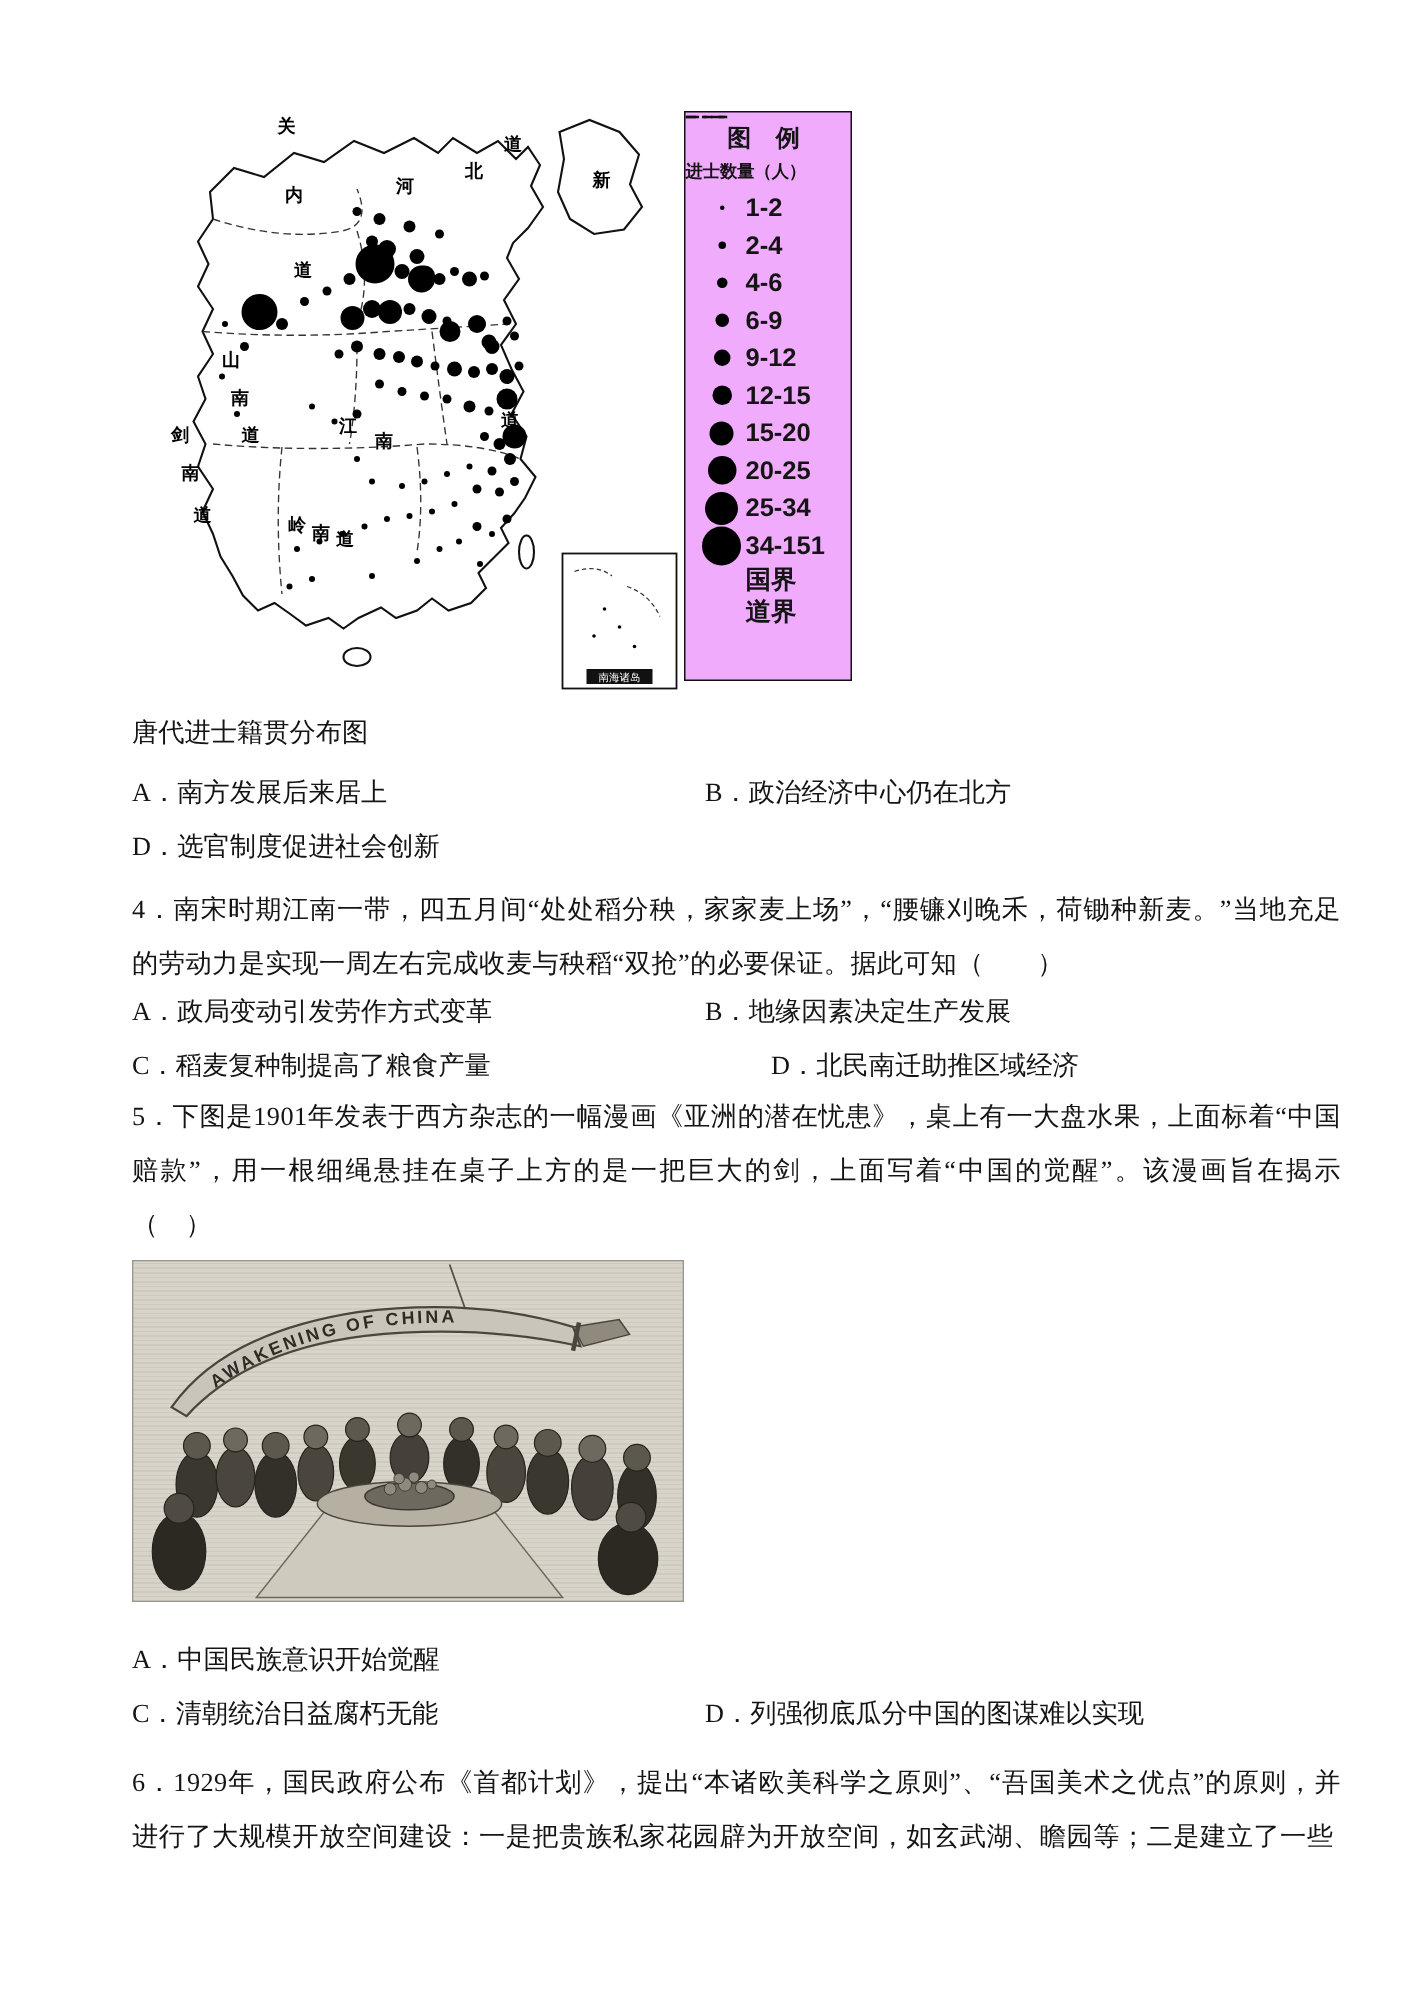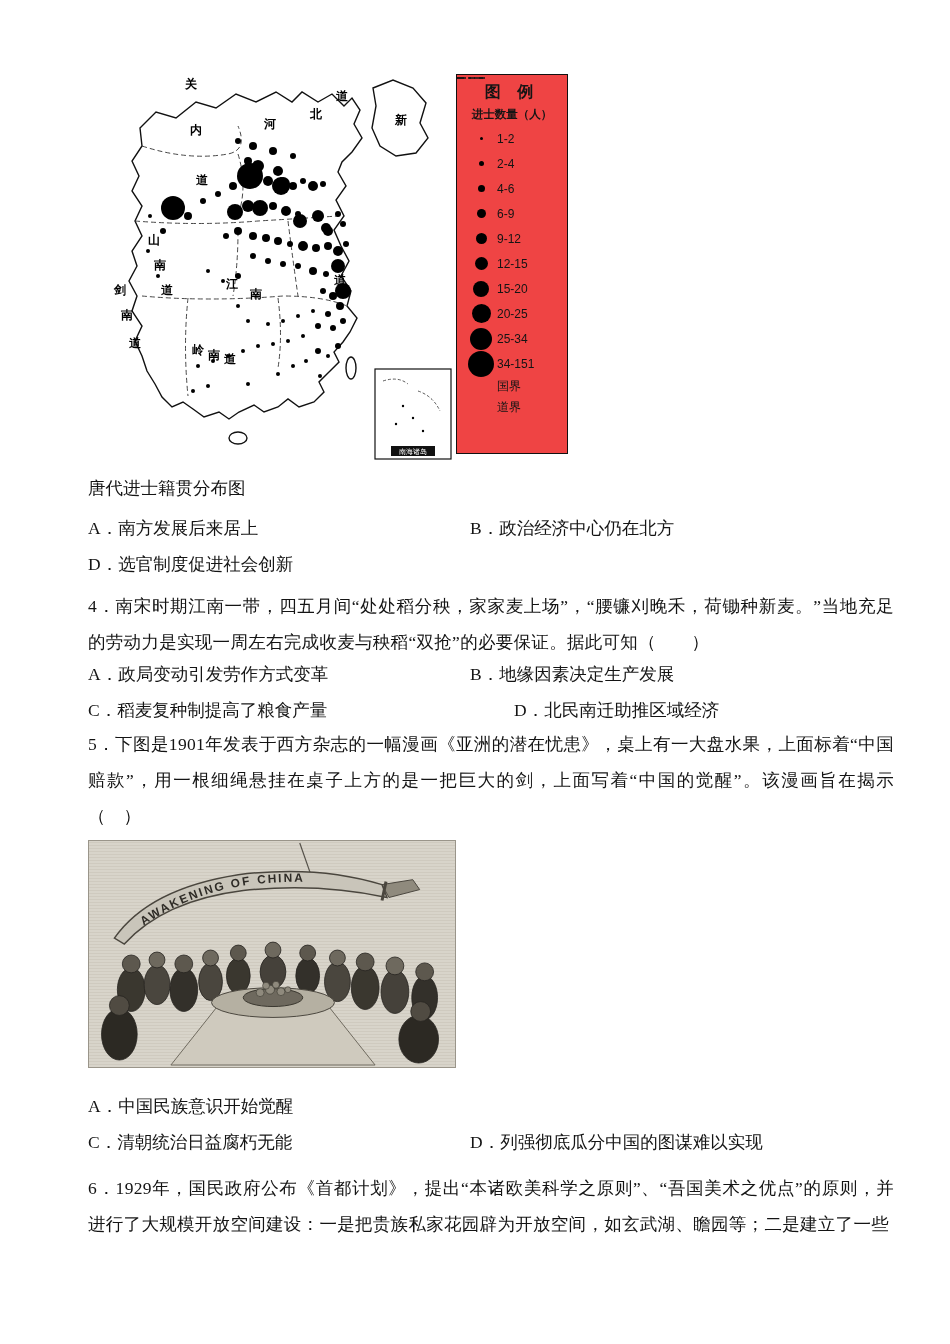--- a/index.html
+++ b/index.html
@@ -12,30 +12,30 @@
   .para{width:806px;line-height:36px;text-align:justify;letter-spacing:0.3px;}
   .opt-row{width:806px;display:flex;line-height:24px;}
   .opt-row .opt{width:382px;white-space:nowrap;}
   .opt-row .opt:last-child{width:auto;flex:1;}
 
   
   .map-fig{width:482px;height:400px;}
   .map-fig svg{position:absolute;left:0;top:0;}
   .legend{
     position:absolute;right:2px;top:8px;width:112px;height:380px;
-    border:1.6px solid #111;background:#ef4444;box-sizing:border-box;
+    border:1.6px solid #111;background:#f0abfc;box-sizing:border-box;
     font-family:"Liberation Sans","DejaVu Sans",sans-serif;
   }
   .leg-title{text-align:center;font-weight:bold;font-size:16px;margin-top:7px;letter-spacing:6px;}
-  .leg-sub{text-align:center;font-weight:bold;font-size:11.5px;margin-top:4px;}
+  .leg-sub{font-weight:bold;font-size:11.5px;margin-top:4px;}
   .leg-items{margin-top:4px;}
   .leg-row{display:flex;align-items:center;height:25px;padding-left:8px;}
   .leg-dot{background:#000;border-radius:50%;flex:none;margin-right:0;}
   .leg-dot-wrap{width:32px;display:flex;justify-content:center;align-items:center;flex:none;}
-  .leg-lab{font-size:12px;font-weight:normal;}
+  .leg-lab{font-size:17px;font-weight:bold;}
   .leg-line-row{display:flex;align-items:center;height:21px;padding-left:8px;}
   .leg-line-wrap{width:32px;display:flex;justify-content:center;flex:none;}
 
   .map-caption{font-size:17.5px;}
 
   
   .cartoon{
     width:368px;height:228px;
     background:repeating-linear-gradient(0deg,#d8d4ca 0 2px,#cfcabf 2px 3px);
     border:1px solid #9a958a;box-sizing:border-box;

